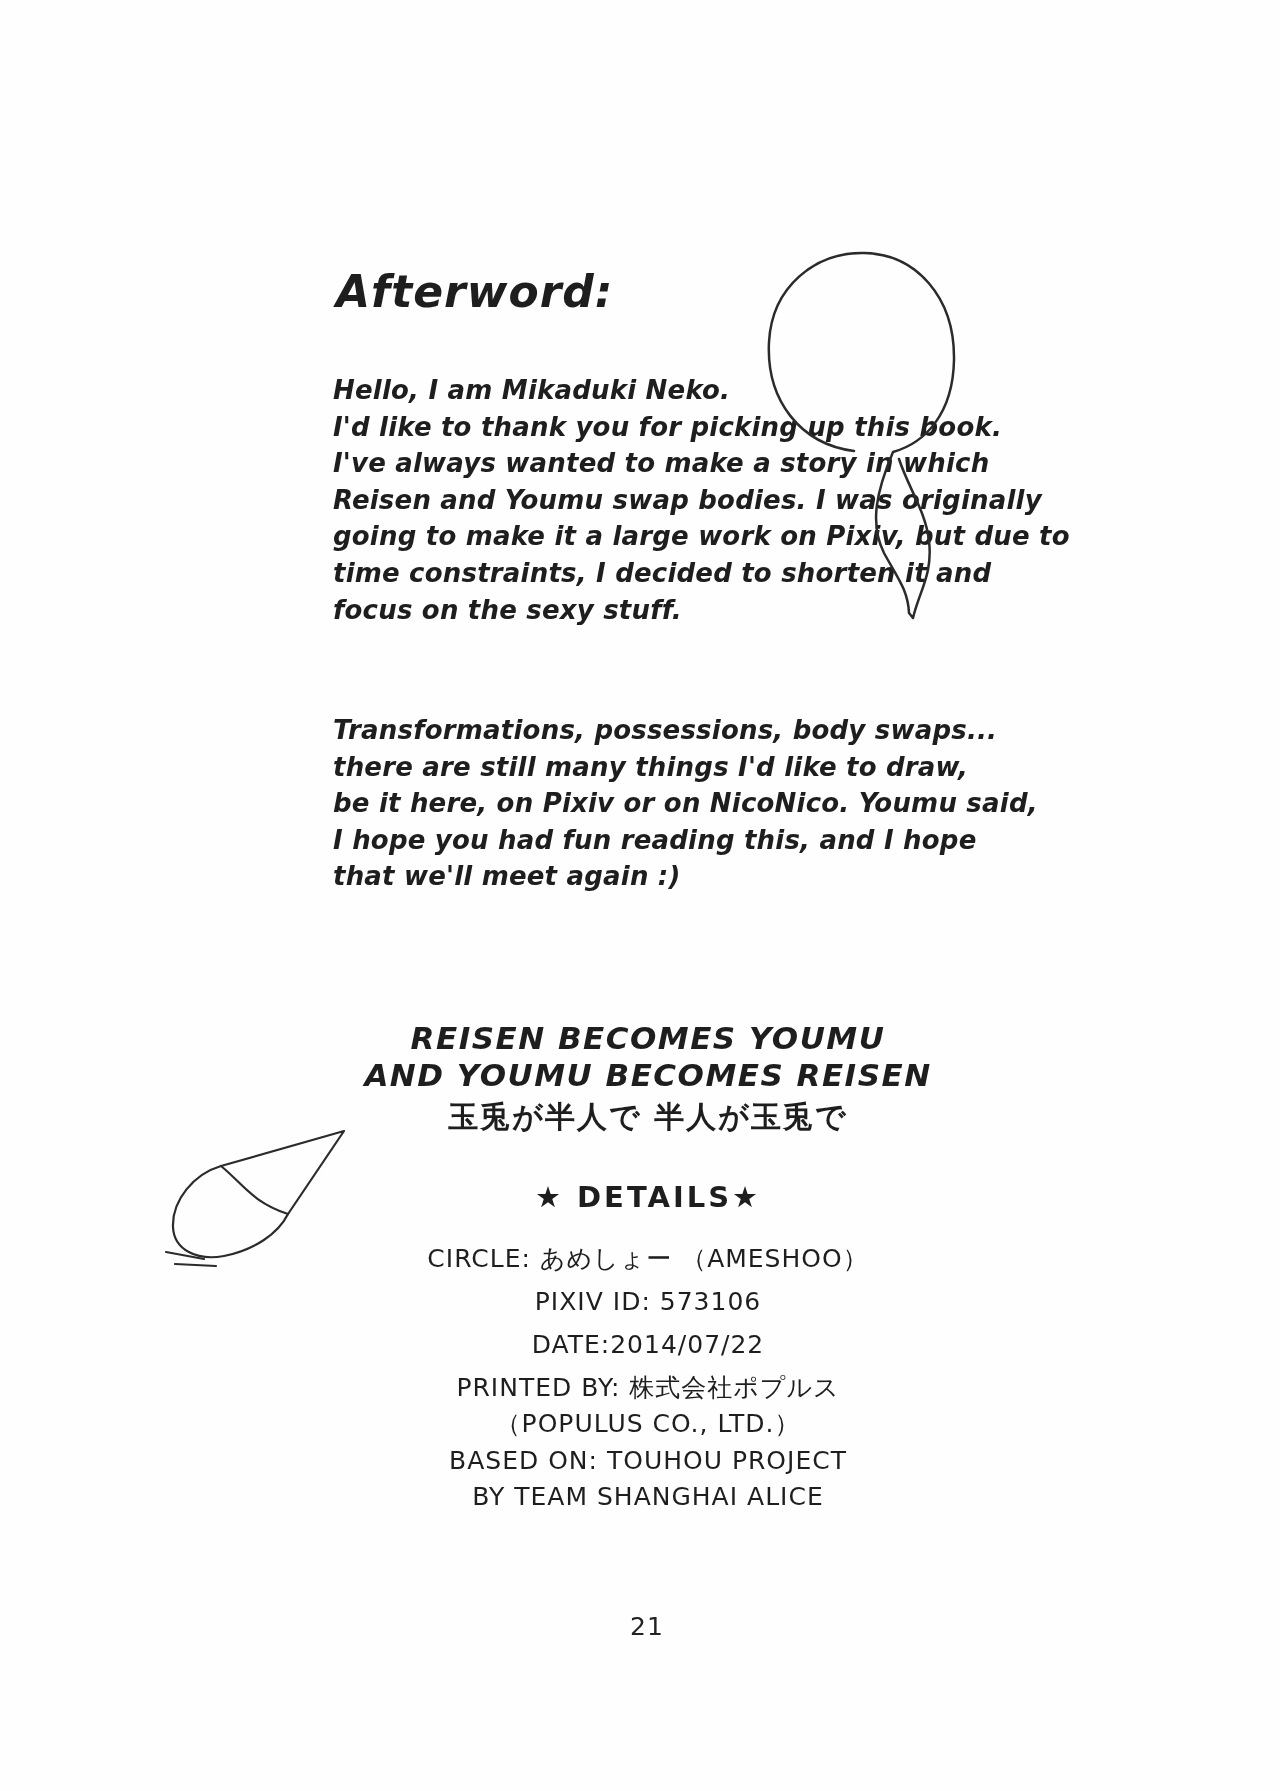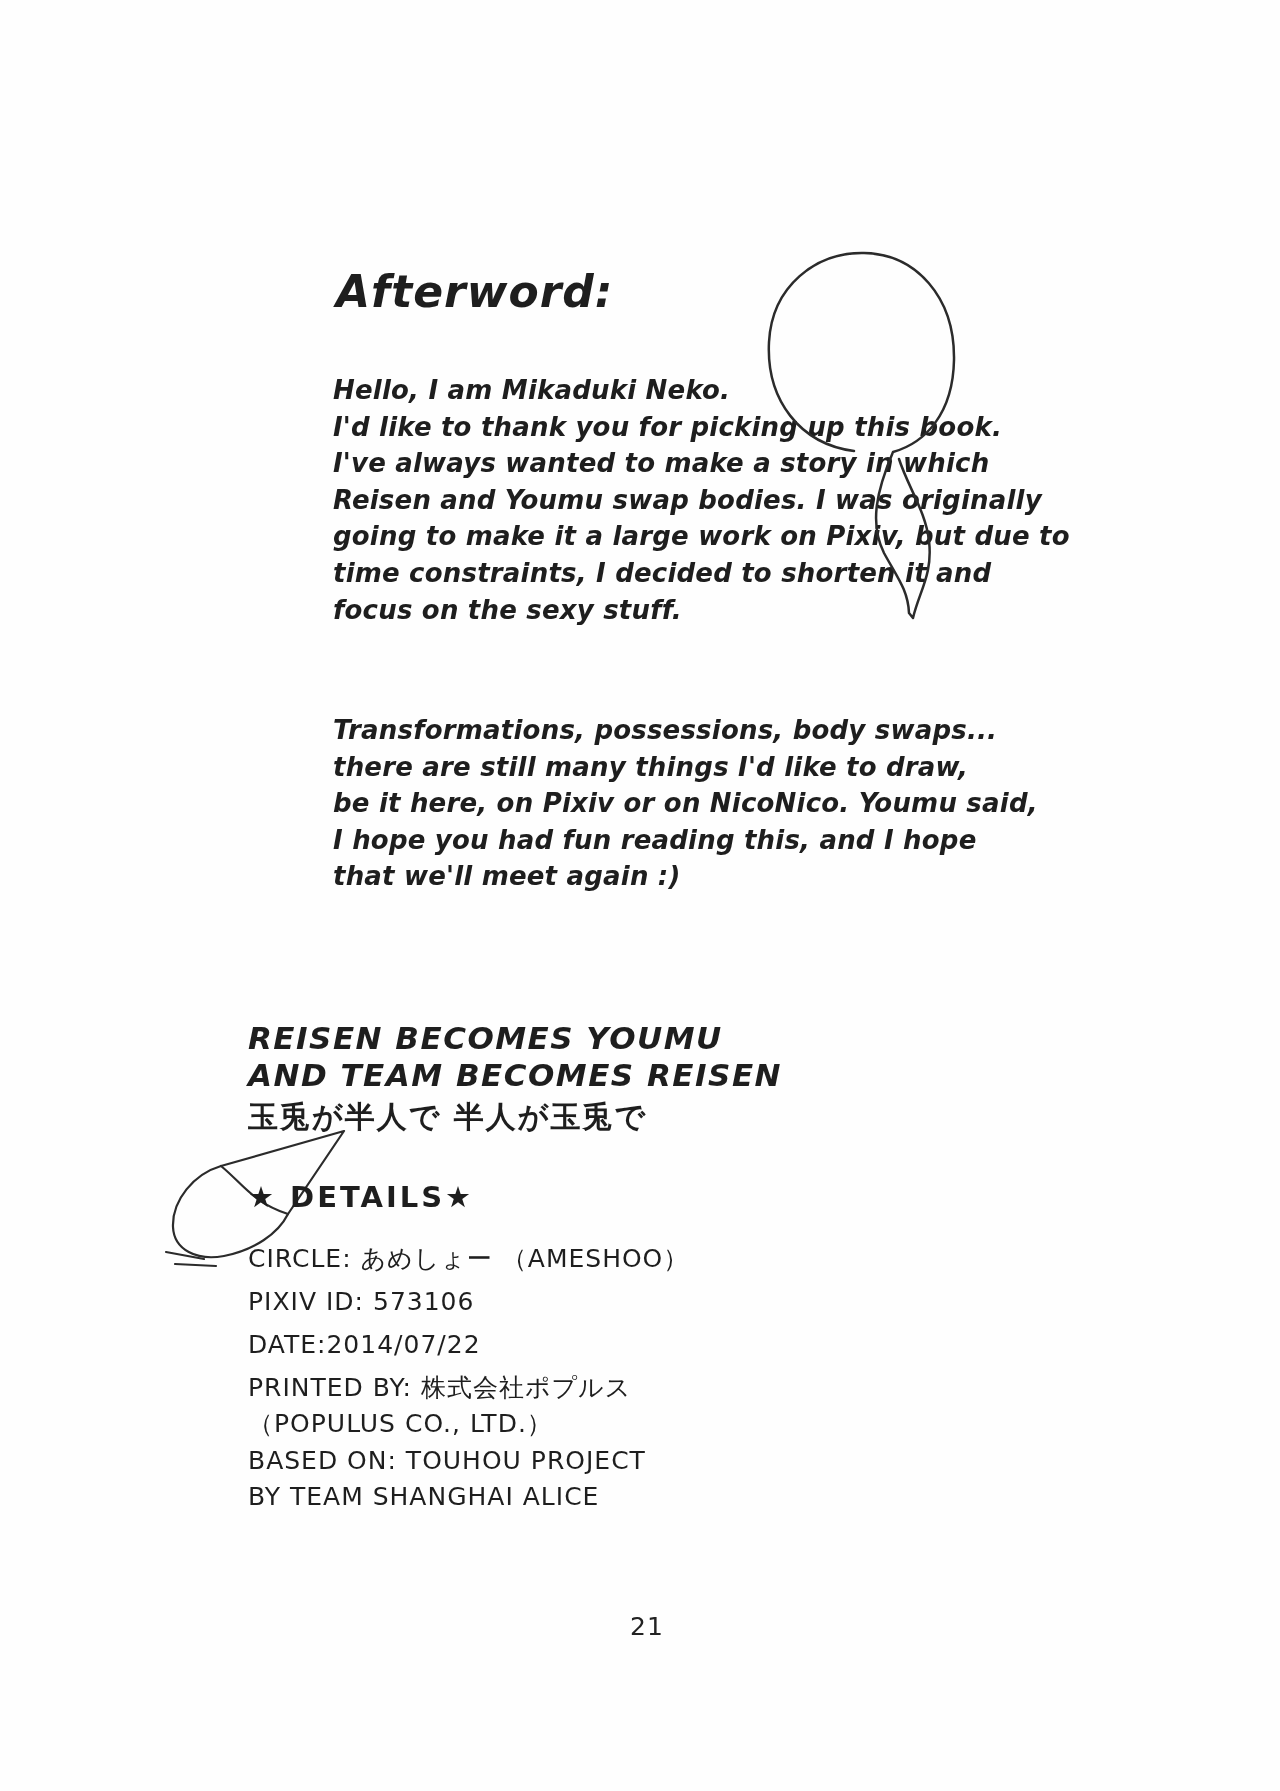--- a/index.html
+++ b/index.html
@@ -24,21 +24,21 @@
     line-height:36.6px;white-space:nowrap;
     letter-spacing:0.2px;
   }
   .hand-par-1{top:372px;}
   .hand-par-2{top:712px;}
   
   .doodles{position:absolute;left:0;top:0;width:1280px;height:1791px;}
   
   .center-col{
     position:absolute;left:248px;width:800px;
-    text-align:left;white-space:nowrap;
+    text-align:center;white-space:nowrap;
   }
   .book-title{top:1020px;}
   .book-title .en{
     font-size:31px;font-weight:700;font-style:italic;
     letter-spacing:1.5px;line-height:37px;
   }
   .book-title .jp{
     font-size:30px;font-weight:700;letter-spacing:2px;
     line-height:40px;margin-top:3px;
   }
@@ -102,21 +102,21 @@
                C 254 1250 278 1234 288 1214
                Z"></path>
       <path d="M 221 1166 C 243 1184 252 1202 288 1214"></path>
       <path d="M 166 1252 L 204 1259"></path>
       <path d="M 175 1264 L 216 1266"></path>
     </g>
   </svg>
 
   <div class="center-col book-title">
     <div class="en">REISEN BECOMES YOUMU</div>
-    <div class="en">AND TEAM BECOMES REISEN</div>
+    <div class="en">AND YOUMU BECOMES REISEN</div>
     <div class="jp">玉兎が半人で 半人が玉兎で</div>
   </div>
 
   <div class="center-col details-heading">★ DETAILS★</div>
 
   <div class="center-col details-rows">
     <div class="details-row">CIRCLE: あめしょー （AMESHOO）</div>
     <div class="details-row">PIXIV ID: 573106</div>
     <div class="details-row">DATE:2014/07/22</div>
     <div class="details-row">PRINTED BY: 株式会社ポプルス</div>

